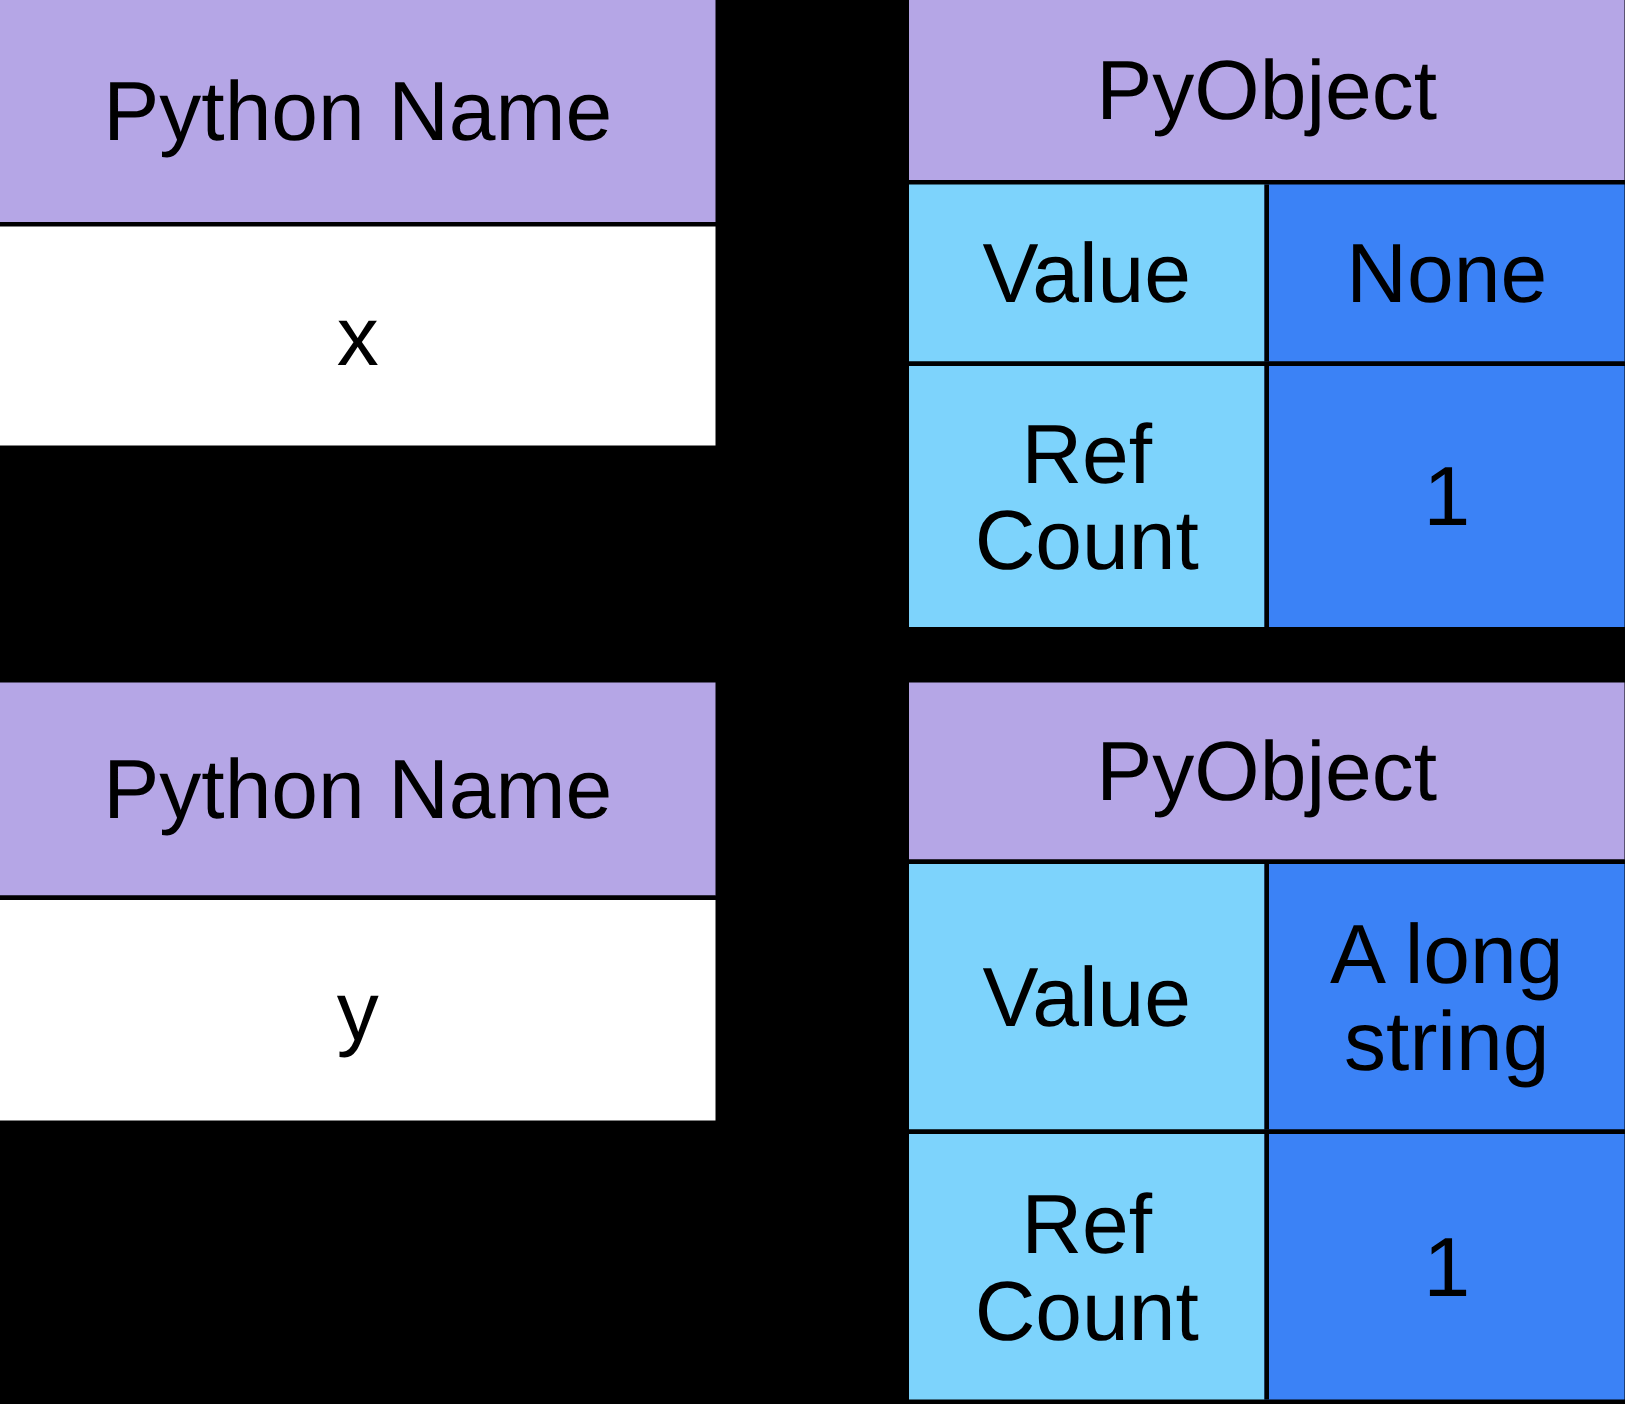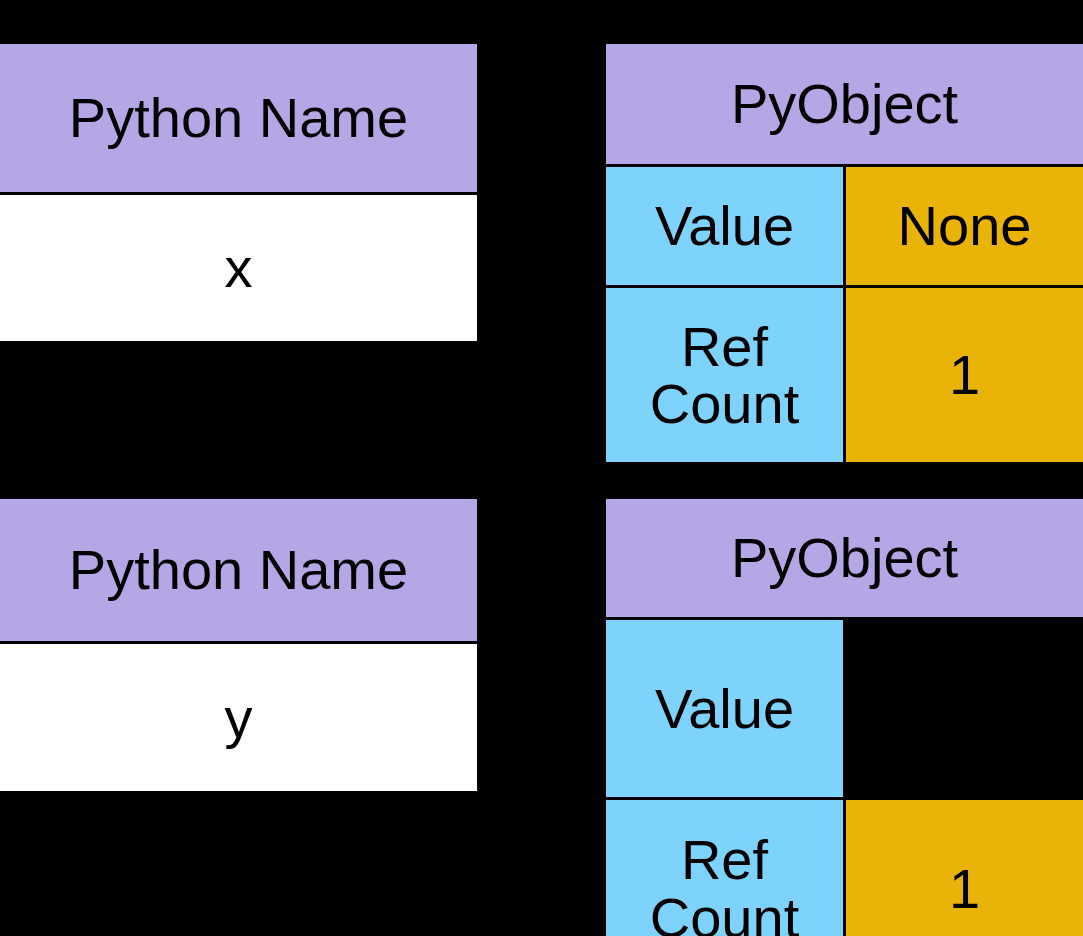--- a/index.html
+++ b/index.html
@@ -16,21 +16,20 @@
     color: #000000;
   }
 
   .diagram {
     position: absolute;
     left: 0;
     top: 0;
     width: 1083px;
     height: 749px;
     background: #000000;
-    margin-top: 44px;
   }
 
   
   .tbl {
     position: absolute;
     box-sizing: border-box;
     border: 3px solid #000000;
     background: #000000;
     display: flex;
     flex-direction: column;
@@ -65,21 +64,21 @@
     text-align: center;
     font-size: 56px;
     line-height: 1.02;
     padding: 0 6px;
   }
 
   .cell.key {
     background: #7dd3fc;
   }
   .cell.val {
-    background: #eab308;
+    background: #3b82f6;
     border-left: 3px solid #000000;
   }
   .cell.full {
     background: #ffffff;
     width: 100%;
   }
 
   
   #name-table-x {
     left: 0px;
@@ -161,20 +160,21 @@
       <div class="cell key col-key">Ref Count</div>
       <div class="cell val col-val">1</div>
     </div>
   </div>
 
   <div class="tbl" id="obj-table-2">
     <div class="hdr">PyObject</div>
 
     <div class="row r-value">
       <div class="cell key col-key">Value</div>
+      <div class="cell val col-val">A long string</div>
     </div>
 
     <div class="row r-ref">
       <div class="cell key col-key">Ref Count</div>
       <div class="cell val col-val">1</div>
     </div>
   </div>
 
 </div>
 

